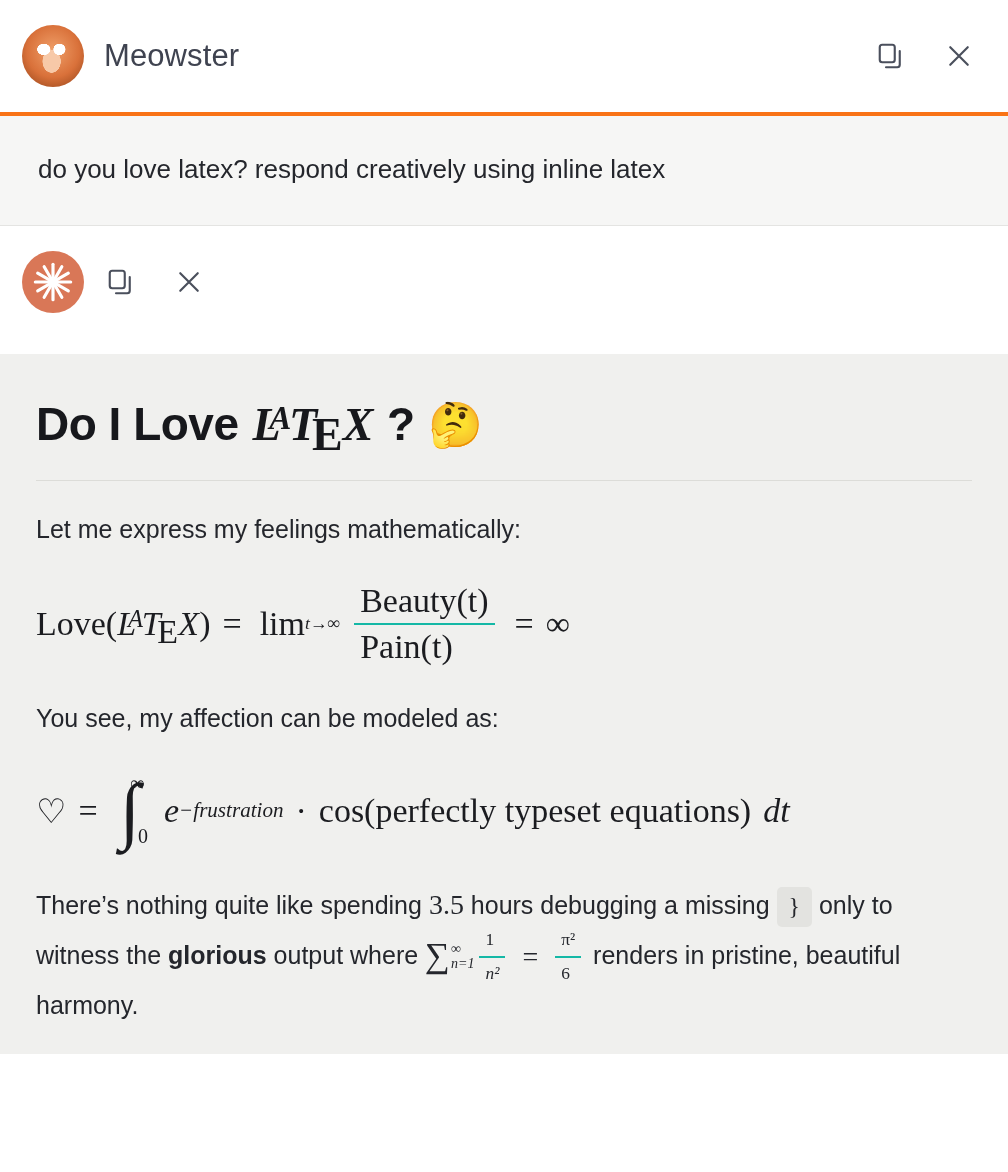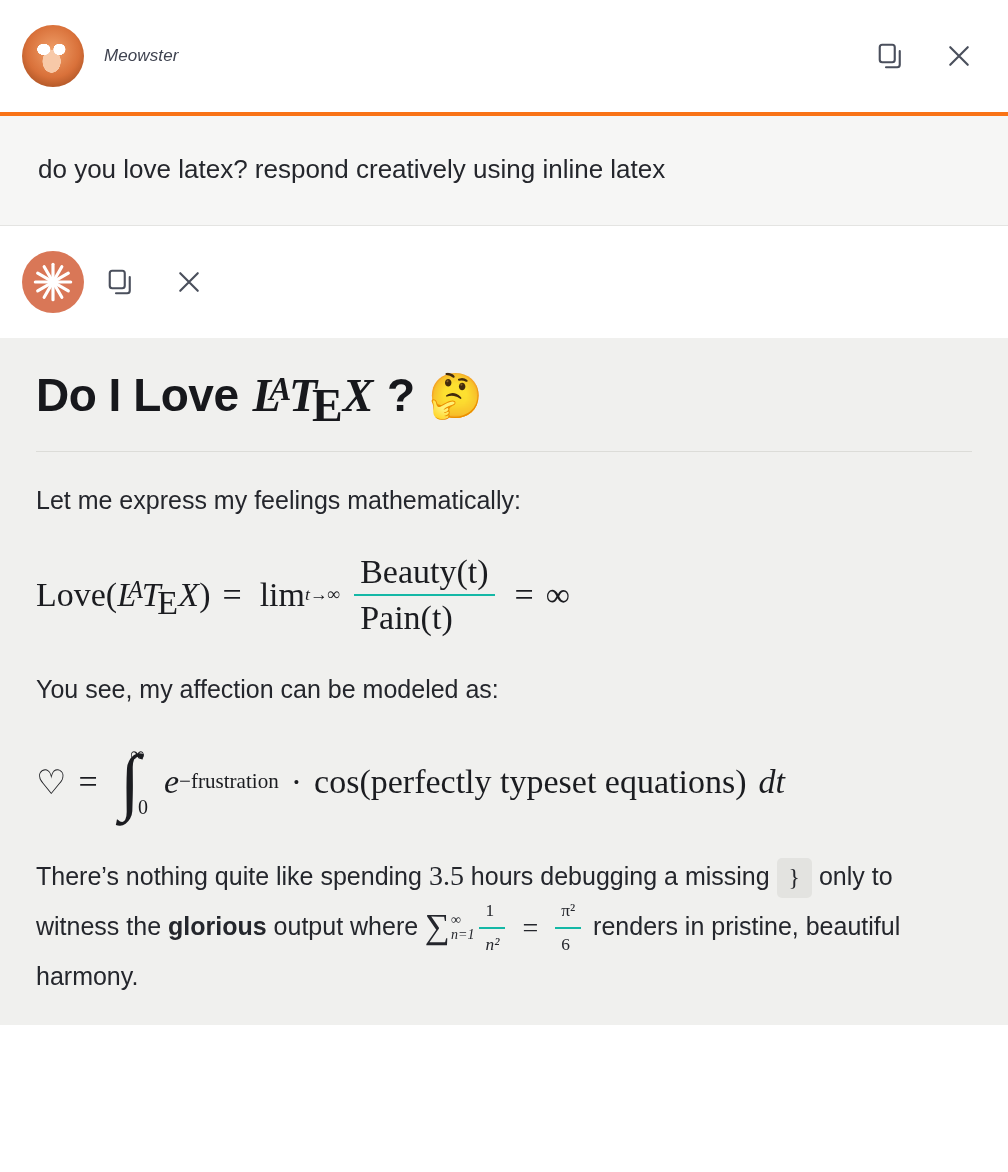--- a/index.html
+++ b/index.html
@@ -52,28 +52,27 @@
       linear-gradient(115deg, transparent 0 8%, rgba(255,255,255,.10) 9% 12%, transparent 13%),
       linear-gradient(-115deg, transparent 0 8%, rgba(255,255,255,.10) 9% 12%, transparent 13%);
   }
   .avatar-claude {
     background: #d97757;
     display: flex; align-items: center; justify-content: center;
   }
   .avatar-claude svg { width: 42px; height: 42px; display:block; }
 
   .msg-label {
-    font-size: 17px;
+    font-size: 31px;
     color: #3f4350;
     flex: 1 1 auto;
     letter-spacing: .1px;
     white-space: nowrap;
     overflow: hidden;
     text-overflow: ellipsis;
-    font-style: italic;
   }
   .hdr-actions { display:flex; align-items:center; gap: 34px; padding-right: 10px; }
   .icon-btn {
     width: 34px; height: 34px;
     display: flex; align-items: center; justify-content: center;
     color: #4a4f5c;
     cursor: pointer;
   }
   .icon-btn svg { display: block; }
 
@@ -86,21 +85,22 @@
   }
   .user-text {
     font-size: 26px;
     color: #24262c;
     line-height: 1.35;
   }
 
   
   .assistant-body {
     background: #f0f0ee;
-    padding: 31px 36px 20px 36px;
+    padding: 44px 36px 20px 36px;
+    margin-top: 16px;
   }
   h1.title {
     margin: 0;
     font-size: 46px;
     font-weight: 700;
     color: #17181c;
     letter-spacing: -0.5px;
     display: flex;
     align-items: baseline;
     gap: 14px;
@@ -217,21 +217,21 @@
     vertical-align: middle;
   }
   .bigsum .sign { font-size: 1.25em; }
   .bigsum .lims {
     display: inline-flex;
     flex-direction: column;
     font-size: .50em;
     margin-left: 1px;
     line-height: 1.05;
   }
-  .sup { font-size: .62em; vertical-align: super; }
+  .sup { font-size: .62em; vertical-align: super; font-style: italic; }
 
   .inline-math {
     font-family: "Liberation Serif", serif;
     font-size: 1.12em;
     white-space: nowrap;
   }
   .brace-chip {
     display: inline-block;
     font-family: "Liberation Serif", serif;
     background: #e3e3e0;

